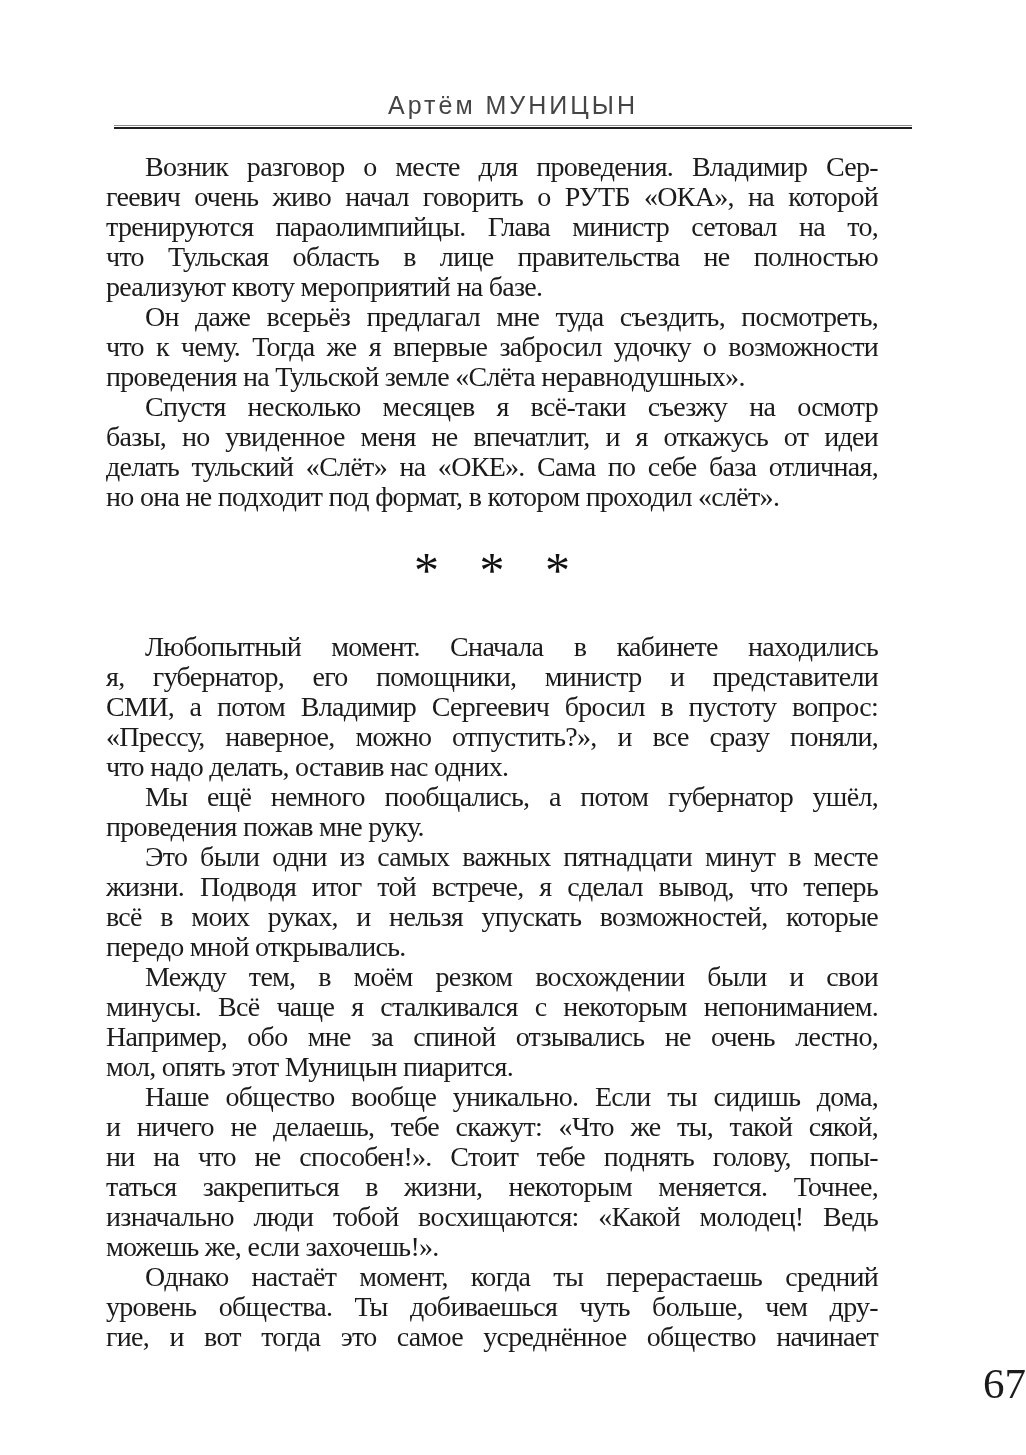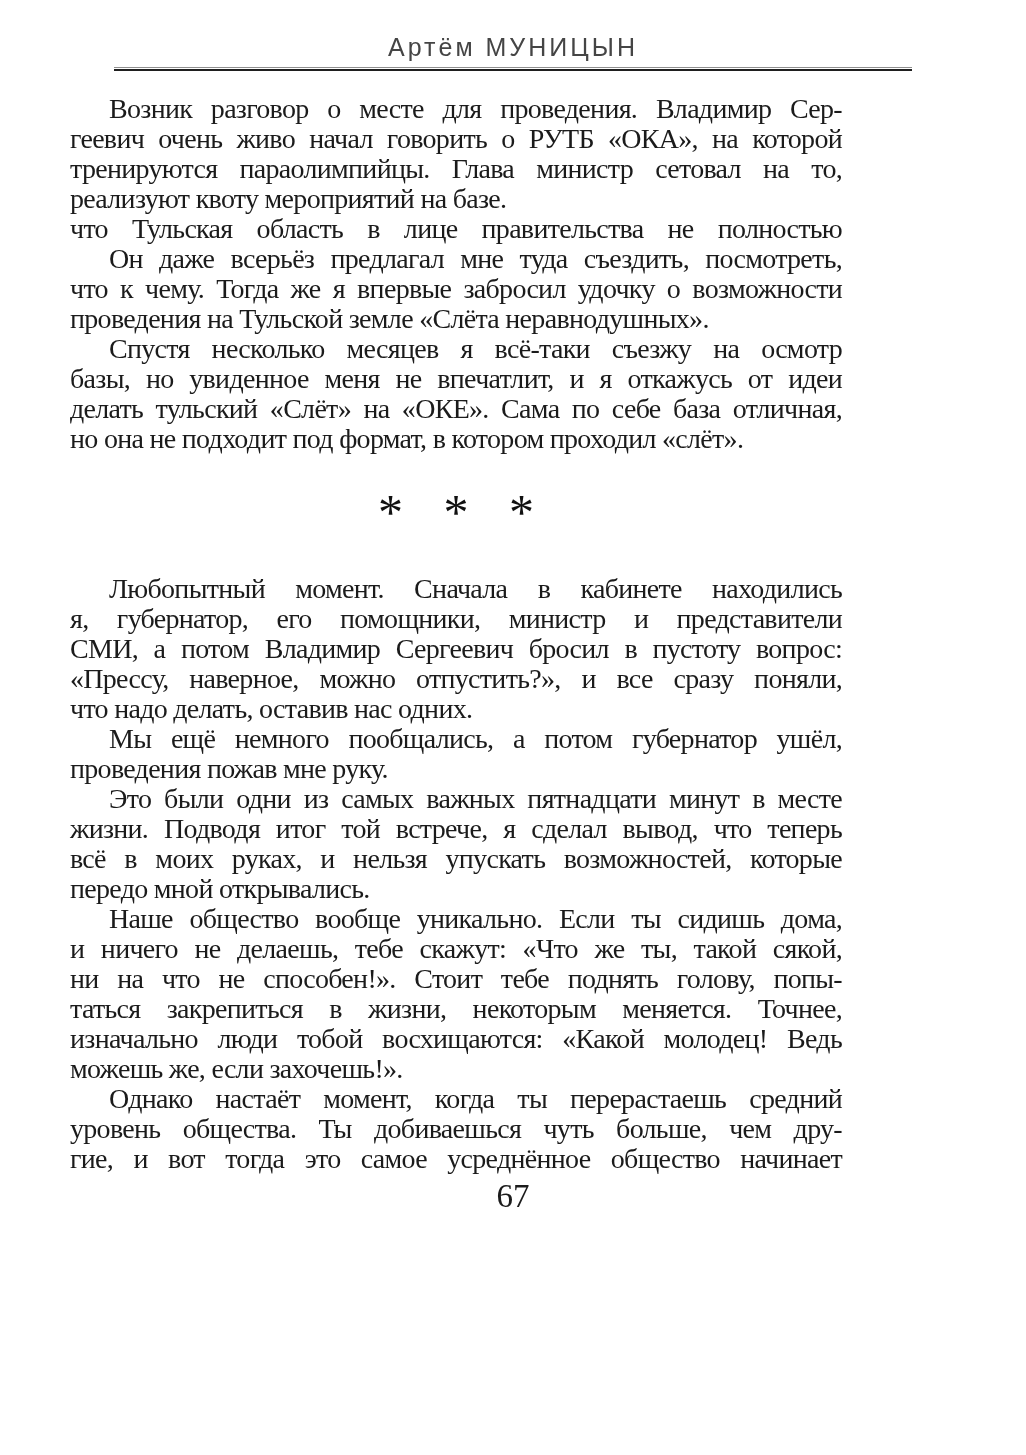--- a/index.html
+++ b/index.html
@@ -4,34 +4,34 @@
 <style>
   html, body { margin: 0; padding: 0; background: #ffffff; }
   body {
     width: 1026px; height: 1455px;
     font-family: "Liberation Serif", serif;
     color: #1b1b1b;
     overflow: hidden;
   }
   .page { position: relative; width: 1026px; height: 1455px; background: #ffffff; }
 
-  .running-header { padding-top: 34px; margin: 0 114px 0 114px; }
+  .running-header { padding-top: 92px; margin: 0 114px 0 114px; }
   .author {
     text-align: center;
     font-family: "Liberation Sans", sans-serif;
     font-size: 25px;
     line-height: 27px;
     letter-spacing: 3px;
     color: #454545;
   }
   .rule { margin-top: 6px; }
   .rule-thin  { height: 1px; background: #8f8f8f; }
   .rule-thick { height: 2px; background: #1f1f1f; margin-top: 1px; }
 
-  .text-block { margin: 23px 114px 0 70px; width: 772px; }
+  .text-block { margin: 23px 114px 0 106px; width: 772px; }
 
   .line {
     font-size: 28px;
     line-height: 30px;
     letter-spacing: -0.7px;
     text-align: justify;
     text-align-last: justify;
     white-space: normal;
   }
   .line.first { text-indent: 39px; }
@@ -41,23 +41,23 @@
     margin: 36px 0 40px 0;
     height: 44px;
     line-height: 44px;
     font-size: 50px;
     text-align: center;
     word-spacing: 28px;
     color: #111;
   }
 
   .page-number {
-    margin-top: 4px;
-    text-align: center;
-    font-size: 33px;
+    margin-top: 14px;
+    text-align: right;
+    font-size: 43px;
     line-height: 36px;
     color: #1b1b1b;
   }
 </style>
 </head>
 <body>
 
 <div class="page">
 
   <div class="running-header">
@@ -67,22 +67,22 @@
       <div class="rule-thick"></div>
     </div>
   </div>
 
   <div class="text-block">
 
     <div class="para">
       <div class="line first">Возник разговор о месте для проведения. Владимир Сер-</div>
       <div class="line">геевич очень живо начал говорить о РУТБ «ОКА», на которой</div>
       <div class="line">тренируются параолимпийцы. Глава министр сетовал на то,</div>
+      <div class="line">что Тульская область в лице правительства не полностью</div>
       <div class="line pl">реализуют квоту мероприятий на базе.</div>
-      <div class="line">что Тульская область в лице правительства не полностью</div>
     </div>
 
     <div class="para">
       <div class="line first">Он даже всерьёз предлагал мне туда съездить, посмотреть,</div>
       <div class="line">что к чему. Тогда же я впервые забросил удочку о возможности</div>
       <div class="line pl">проведения на Тульской земле «Слёта неравнодушных».</div>
     </div>
 
     <div class="para">
       <div class="line first">Спустя несколько месяцев я всё-таки съезжу на осмотр</div>
@@ -106,20 +106,26 @@
       <div class="line pl">проведения пожав мне руку.</div>
     </div>
 
     <div class="para">
       <div class="line first">Это были одни из самых важных пятнадцати минут в месте</div>
       <div class="line">жизни. Подводя итог той встрече, я сделал вывод, что теперь</div>
       <div class="line">всё в моих руках, и нельзя упускать возможностей, которые</div>
       <div class="line pl">передо мной открывались.</div>
     </div>
 
+    <div class="para">
+      <div class="line first">Между тем, в моём резком восхождении были и свои</div>
+      <div class="line">минусы. Всё чаще я сталкивался с некоторым непониманием.</div>
+      <div class="line">Например, обо мне за спиной отзывались не очень лестно,</div>
+      <div class="line pl">мол, опять этот Муницын пиарится.</div>
+    </div>
 
     <div class="para">
       <div class="line first">Наше общество вообще уникально. Если ты сидишь дома,</div>
       <div class="line">и ничего не делаешь, тебе скажут: «Что же ты, такой сякой,</div>
       <div class="line">ни на что не способен!». Стоит тебе поднять голову, попы-</div>
       <div class="line">таться закрепиться в жизни, некоторым меняется. Точнее,</div>
       <div class="line">изначально люди тобой восхищаются: «Какой молодец! Ведь</div>
       <div class="line pl">можешь же, если захочешь!».</div>
     </div>
 

